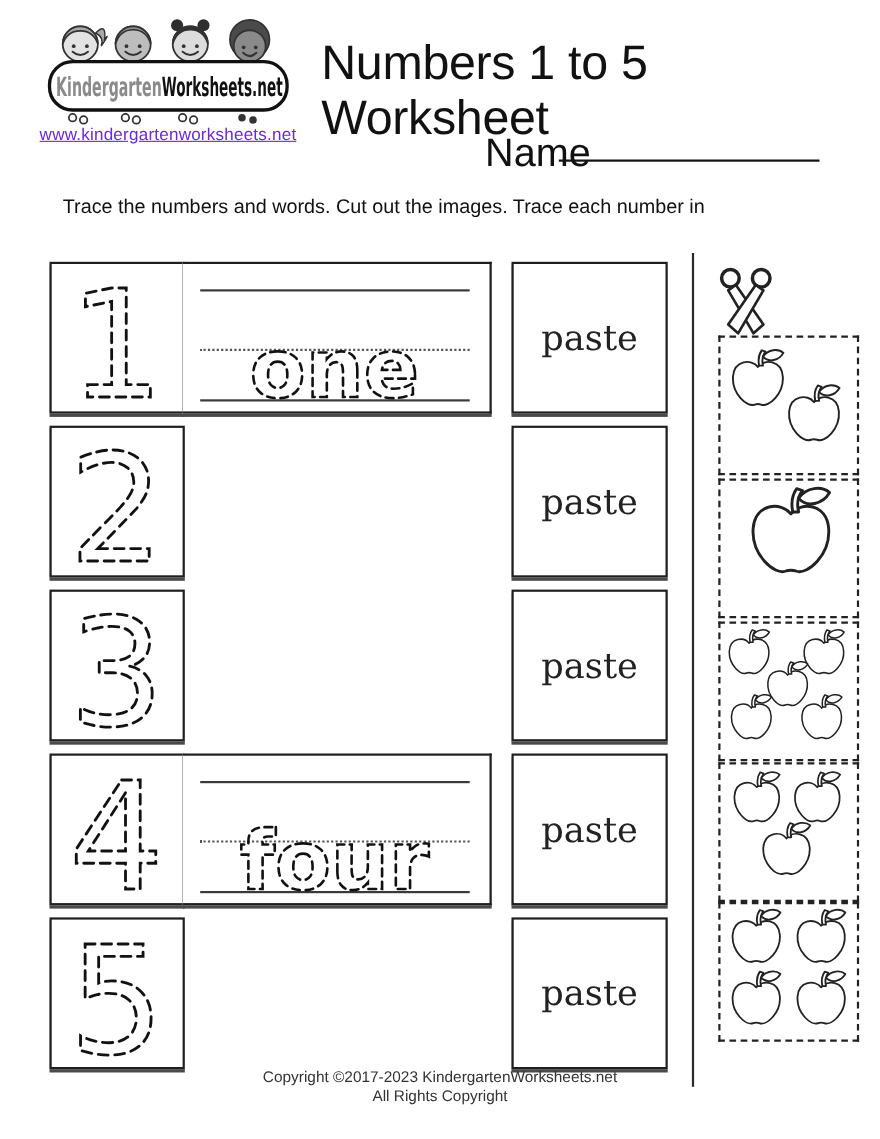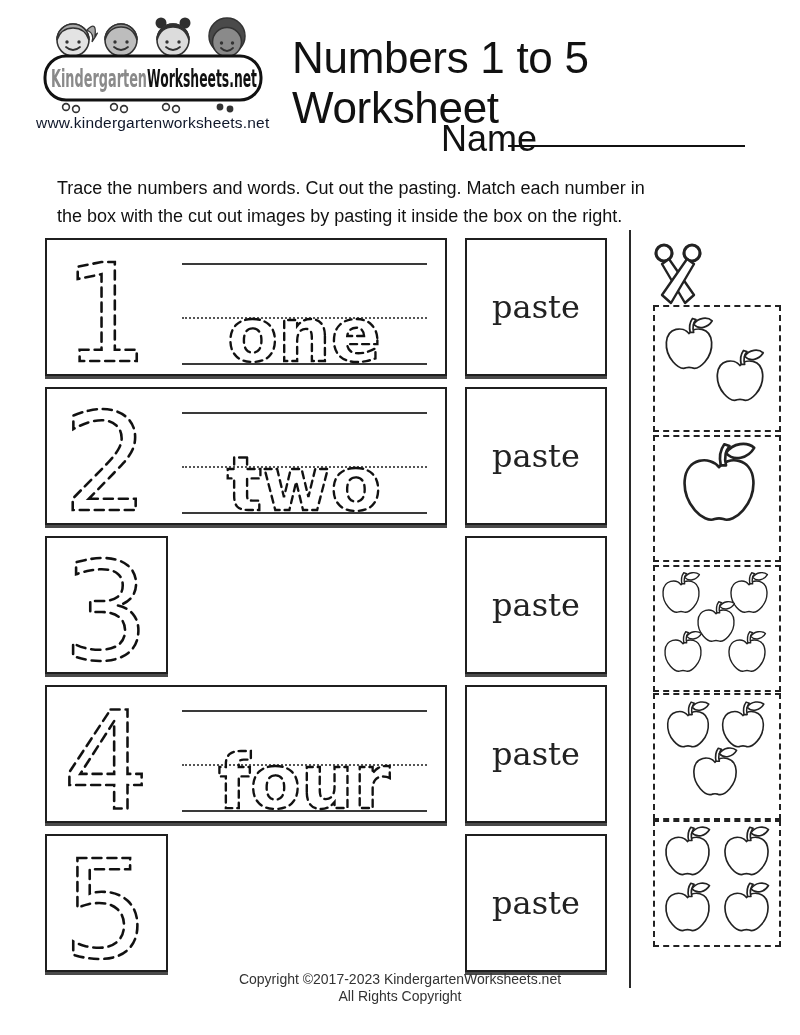--- a/index.html
+++ b/index.html
@@ -1,21 +1,21 @@
 <!DOCTYPE html>
 <html><head>
 <meta charset="utf-8">
 <style>
   html,body{margin:0;padding:0;background:#fff;}
   #page{position:relative;width:800px;height:1035px;background:#fff;overflow:hidden;
         font-family:"Liberation Sans",sans-serif;color:#1a1a1a;}
 
   
   #logo-svg{position:absolute;left:35px;top:8px;width:234px;height:124px;}
-  #site-url{position:absolute;left:36px;top:114px;width:250px;font-size:15.5px;color:#0f172a;letter-spacing:.2px;}
+  #site-url{position:absolute;left:36px;top:114px;width:250px;font-size:15.5px;color:#6d28d9;letter-spacing:.2px;text-decoration:underline;}
   #page-title{position:absolute;left:292px;top:33px;font-size:44px;letter-spacing:-.3px;color:#111;}
   #name-row{position:absolute;left:441px;top:118px;width:310px;height:34px;}
   #name-row .lbl{font-size:36px;color:#111;}
   #name-row .nline{position:absolute;left:67px;top:27px;width:237px;border-bottom:2px solid #111;}
 
   #instructions{position:absolute;left:57px;top:174px;width:700px;font-size:18px;line-height:28px;color:#111;}
 
   
   #worksheet-table{position:absolute;left:45px;top:238px;width:562px;height:740px;}
   .wrow{position:absolute;left:0;width:562px;height:138px;}
@@ -114,22 +114,21 @@
   <div id="site-url">www.kindergartenworksheets.net</div>
 
   <div id="page-title">Numbers 1 to 5 Worksheet</div>
 
   <div id="name-row">
     <span class="lbl">Name</span>
     <div class="nline"></div>
   </div>
 
   <div id="instructions">
-    <div>Trace the numbers and words. Cut out the pasting. Match each number in</div>
-    <div>the box with the cut out images by pasting it inside the box on the right.</div>
+    <div>Trace the numbers and words. Cut out the images. Trace each number in</div>
   </div>
 
   <div id="worksheet-table">
       <div class="wrow" style="top: 0px;">
         <div class="cell numcell">
           <svg class="tracesvg" width="119" height="134" viewBox="0 0 119 134">
             <text x="59" y="121" text-anchor="middle" class="dash digit">1</text>
           </svg>
         </div>
         <div class="cell wordcell">
@@ -143,28 +142,20 @@
         <div class="cell pastecell">
           <span class="paste">paste</span>
         </div>
       </div>
       <div class="wrow" style="top: 149px;">
         <div class="cell numcell">
           <svg class="tracesvg" width="119" height="134" viewBox="0 0 119 134">
             <text x="59" y="121" text-anchor="middle" class="dash digit">2</text>
           </svg>
         </div>
-        <div class="cell wordcell">
-          <div class="gl top"></div>
-          <div class="gl mid"></div>
-          <div class="gl bot"></div>
-          <svg class="tracesvg" width="277" height="134" viewBox="0 0 277 134">
-            <text x="138" y="121" text-anchor="middle" class="dash word">two</text>
-          </svg>
-        </div>
         <div class="cell pastecell">
           <span class="paste">paste</span>
         </div>
       </div>
       <div class="wrow" style="top: 298px;">
         <div class="cell numcell">
           <svg class="tracesvg" width="119" height="134" viewBox="0 0 119 134">
             <text x="59" y="121" text-anchor="middle" class="dash digit">3</text>
           </svg>
         </div>

